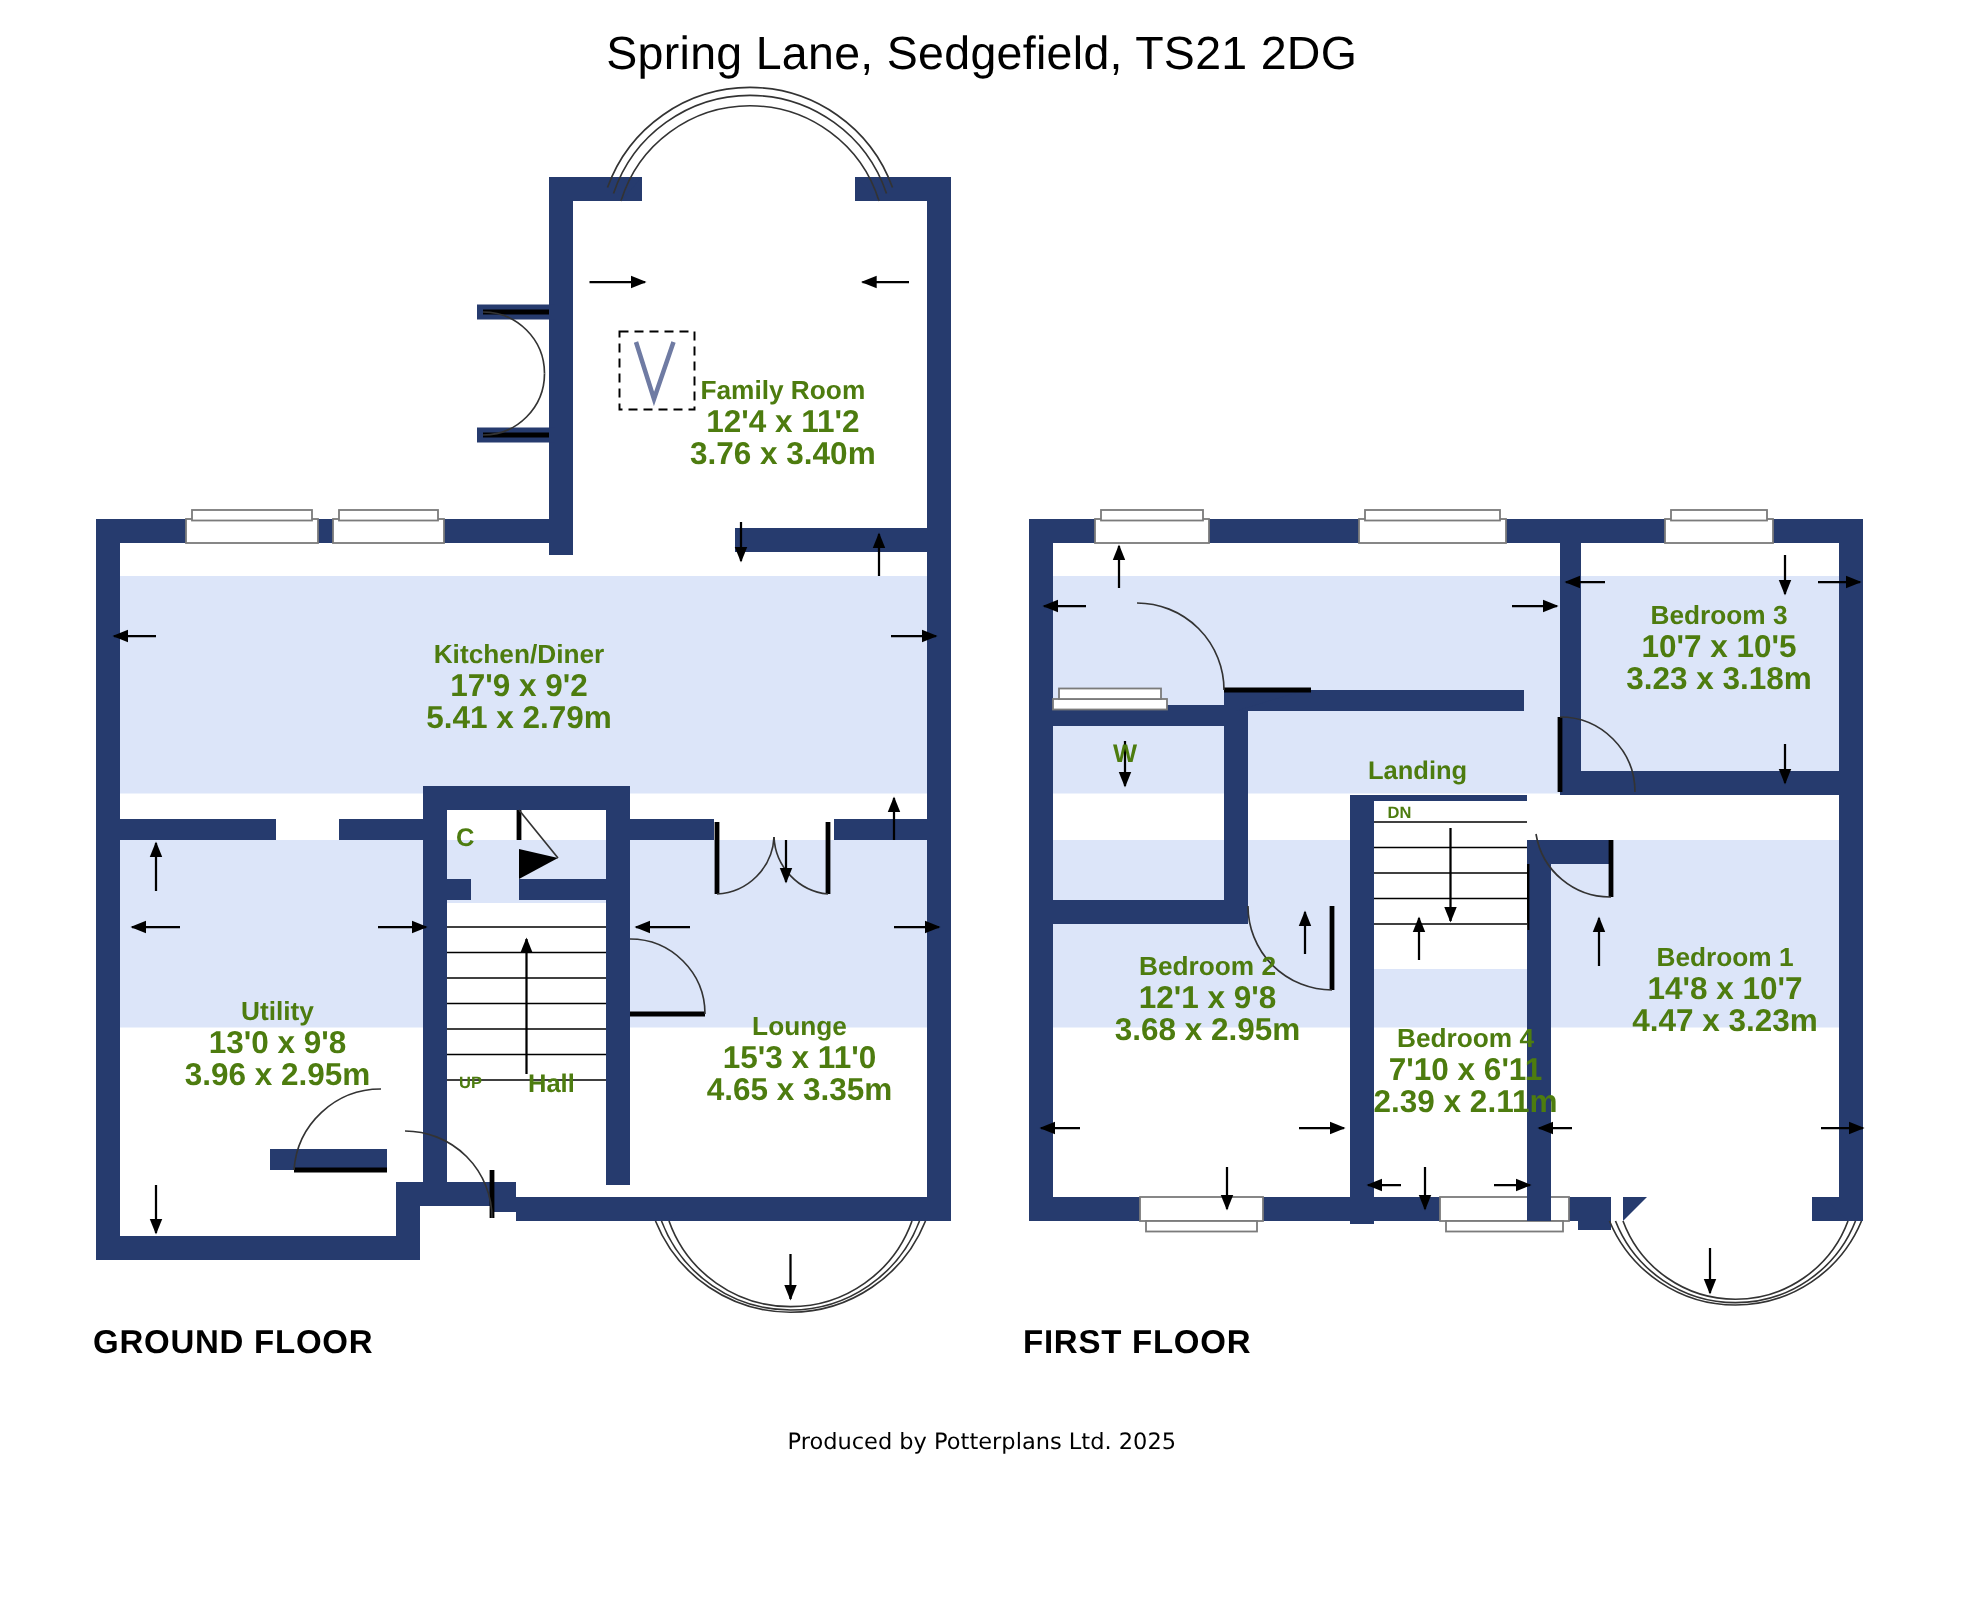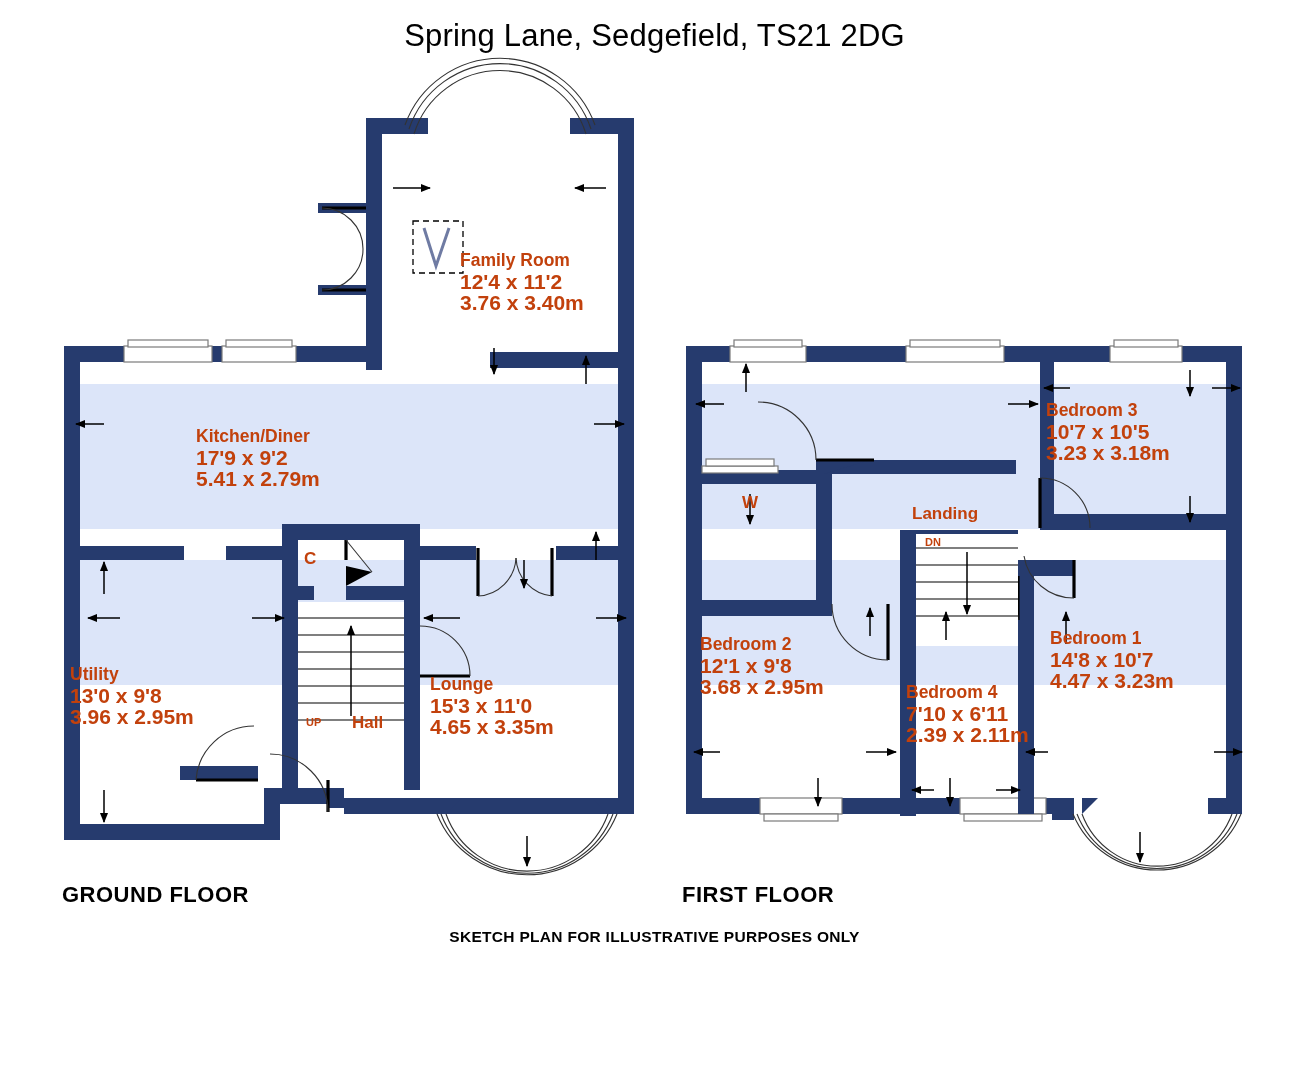--- a/index.html
+++ b/index.html
@@ -15,22 +15,22 @@
              pointer-events:none;z-index:1;}
   #wm1{font-size:112px;font-weight:bold;color:#ffffff;letter-spacing:2px;line-height:96px;
        text-shadow:0 0 1px rgba(255,255,255,.9);}
   #wm2{font-size:44px;font-weight:normal;color:#ffffff;letter-spacing:5px;line-height:60px;
        margin-top:22px;}
 
   
   #plan{position:absolute;left:0;top:0;width:1309px;height:1080px;z-index:2;}
 
   
-  .rlabel{position:absolute;z-index:4;text-align:left;font-weight:bold;
-          font-size:17px;line-height:21px;color:#c2410c;white-space:nowrap;}
+  .rlabel{position:absolute;z-index:4;text-align:center;font-weight:bold;
+          font-size:17px;line-height:21px;color:#4d7c0f;white-space:nowrap;}
   .rlabel .nm{font-size:17.5px;}
   .rlabel .d1,.rlabel .d2{font-size:21px;}
   .small{font-size:17px;font-weight:bold;}
   .tiny{font-size:11px;font-weight:bold;}
 
   
   .floorcap{position:absolute;z-index:4;font-size:22px;font-weight:bold;letter-spacing:.5px;}
 
   
   #foot{position:absolute;left:0;width:1309px;z-index:4;text-align:center;}
@@ -324,16 +324,16 @@
 
   <div class="rlabel small" style="left:912px;top:484px;margin-top:19px;">Landing</div>
 
   <div class="rlabel small" style="left:742px;top:492px;">W</div>
   <div class="rlabel tiny" style="left:925px;top:532px;">DN</div>
 
   <div class="floorcap" style="left:62px;top:882px;">GROUND FLOOR</div>
   <div class="floorcap" style="left:682px;top:882px;">FIRST FLOOR</div>
 
   <div id="foot" style="top:928px;">
-    <div class="hdr">SKETCH PLAN FOR ILLUSTRATIVE PURPOSES ONLY</div>
+    <div class="prod">Produced by Potterplans Ltd. 2025</div>
   </div>
 
 </div>
 
 </body></html>

